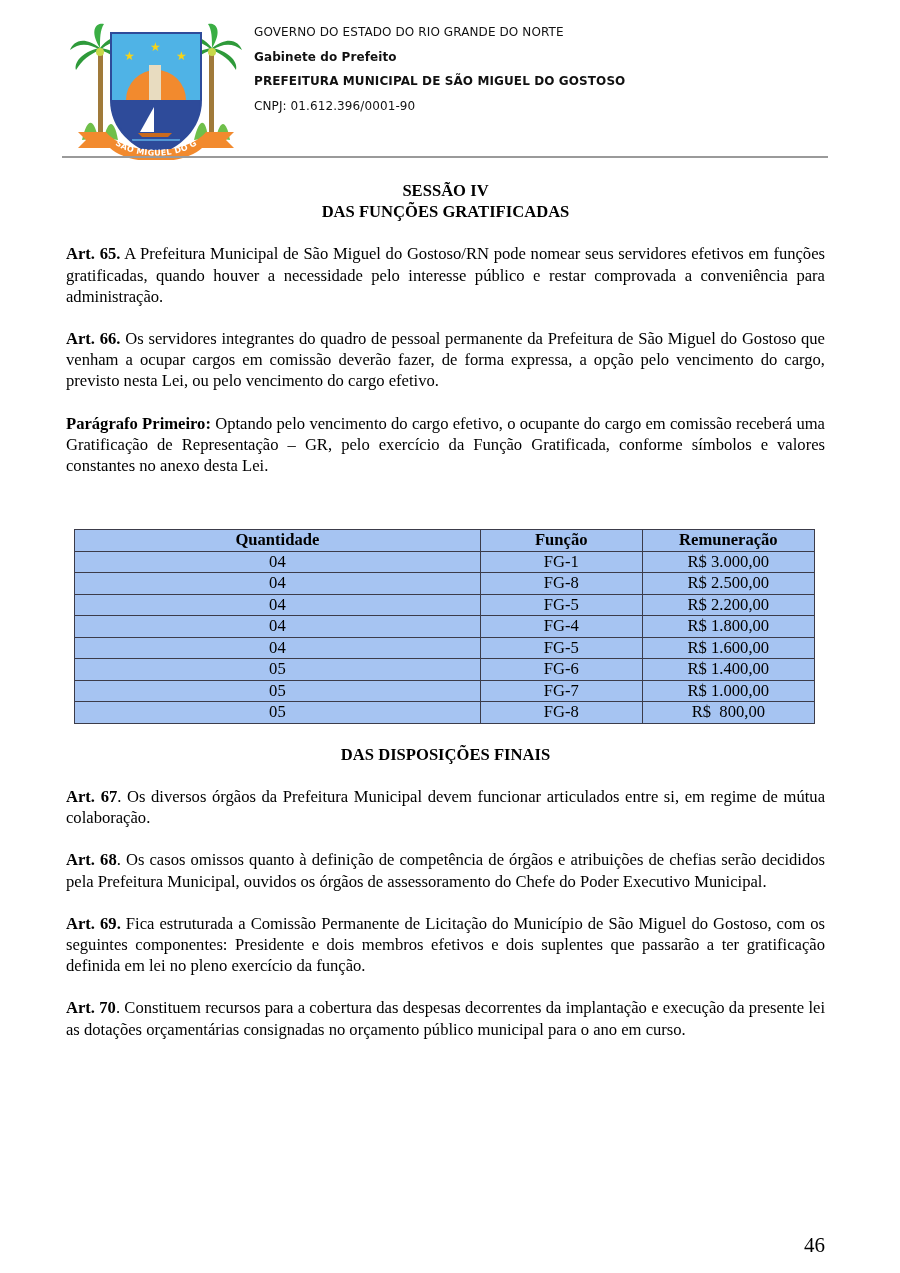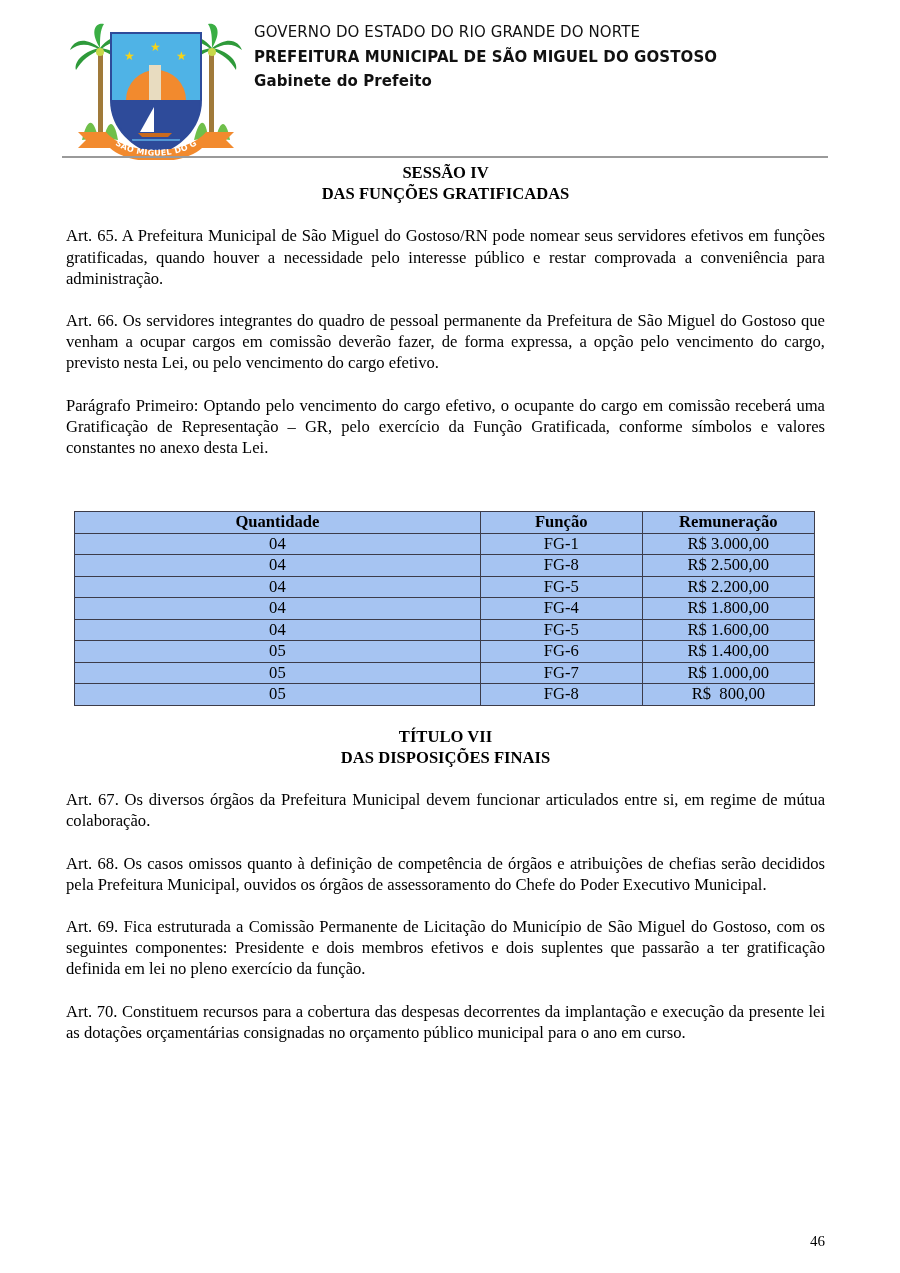--- a/index.html
+++ b/index.html
@@ -3,40 +3,40 @@
 <meta charset="utf-8">
 <style>
   html, body { margin: 0; padding: 0; background: #ffffff; }
   body { width: 900px; height: 1273px; position: relative; overflow: hidden; color: #000; }
   .page { position: absolute; left: 0; top: 0; width: 900px; height: 1273px; }
 
   
   .header { position: absolute; left: 62px; top: 14px; width: 766px; height: 140px; }
   .logo { position: absolute; left: 6px; top: 6px; width: 176px; height: 140px; }
   .letterhead { position: absolute; left: 192px; top: 6px; font-family: "DejaVu Sans", sans-serif; color: #111; }
-  .lh-line { font-size: 15px; line-height: 24.5px; white-space: nowrap; letter-spacing: 0.1px; }
+  .lh-line { font-size: 12px; line-height: 24.5px; white-space: nowrap; letter-spacing: 0.1px; }
   .lh-bold { font-weight: bold; }
   .header-rule { position: absolute; left: 62px; top: 156px; width: 766px; height: 2px; background: #9a9a9a; }
 
   
-  .doc { position: absolute; left: 66px; top: 162px; width: 759px; font-family: "Liberation Serif", serif; font-size: 16.6px; line-height: 21.2px; }
+  .doc { position: absolute; left: 66px; top: 180px; width: 759px; font-family: "Liberation Serif", serif; font-size: 16.6px; line-height: 21.2px; }
   .heading { text-align: center; font-weight: bold; margin: 0; }
   .para { text-align: justify; margin: 0; }
-  .para b { font-weight: normal; }
+  .para b { font-weight: bold; }
   .gap-s { height: 21px; }
 
   
   .tbl { border-collapse: collapse; margin-left: 8px; width: 741px; font-family: "Liberation Serif", serif; font-size: 16.6px; }
   .tbl th, .tbl td { background: #a6c4f2; border: 1.5px solid #3c3c4a; text-align: center; padding: 0; height: 20.5px; line-height: 20px; }
   .tbl th { font-weight: bold; }
   .col-q { width: 408px; }
   .col-f { width: 162px; }
   .col-r { width: 172px; }
 
-  .page-number { position: absolute; right: 75px; top: 1233px; font-family: "Liberation Serif", serif; font-size: 15px; }
+  .page-number { position: absolute; right: 75px; top: 1233px; font-family: "Liberation Serif", serif; font-size: 21px; }
 </style>
 </head>
 <body>
 
 <div class="page">
 
   <div class="header">
     <svg class="logo" viewBox="0 0 176 140" xmlns="http://www.w3.org/2000/svg">
 
       <g>
@@ -84,22 +84,23 @@
 
       <path d="M10 112 L38 112 C58 136, 118 136, 138 112 L166 112 L158 120 L166 128 L134 128 C114 146, 62 146, 42 128 L10 128 L18 120 Z" fill="#f28a2e"></path>
       <path d="M44 122 C64 140, 112 140, 132 122" fill="none" id="ribbonPath" stroke="none"></path>
       <text font-size="8" font-weight="bold" fill="#ffffff" font-family="DejaVu Sans, sans-serif" letter-spacing="0.3">
         <textPath href="#ribbonPath" startOffset="4">SÃO MIGUEL DO GOSTOSO</textPath>
       </text>
     </svg>
 
     <div class="letterhead">
       <div class="lh-line">GOVERNO DO ESTADO DO RIO GRANDE DO NORTE</div>
+      <div class="lh-line lh-bold">Gabinete do Prefeito</div>
       <div class="lh-line lh-bold">PREFEITURA MUNICIPAL DE SÃO MIGUEL DO GOSTOSO</div>
-      <div class="lh-line lh-bold">Gabinete do Prefeito</div>
+      <div class="lh-line">CNPJ: 01.612.396/0001-90</div>
     </div>
   </div>
   <div class="header-rule"></div>
 
   <div class="doc">
     <p class="heading">SESSÃO IV</p>
     <p class="heading">DAS FUNÇÕES GRATIFICADAS</p>
     <div class="gap-s"></div>
 
     <p class="para"><b>Art. 65.</b><span> A Prefeitura Municipal de São Miguel do Gostoso/RN pode nomear seus servidores efetivos em funções gratificadas, quando houver a necessidade pelo interesse público e restar comprovada a conveniência para administração.</span></p>
@@ -161,21 +162,20 @@
         </tr>
         <tr>
           <td>05</td>
           <td>FG-8</td>
           <td style="white-space:pre;">R$  800,00</td>
         </tr>
       </tbody>
     </table>
     <div style="height:20px;"></div>
 
-    <p class="heading">TÍTULO VII</p>
     <p class="heading">DAS DISPOSIÇÕES FINAIS</p>
     <div class="gap-s"></div>
 
     <p class="para"><b>Art. 67</b><span>. Os diversos órgãos da Prefeitura Municipal devem funcionar articulados entre si, em regime de mútua colaboração.</span></p>
     <div class="gap-s"></div>
 
     <p class="para"><b>Art. 68</b><span>. Os casos omissos quanto à definição de competência de órgãos e atribuições de chefias serão decididos pela Prefeitura Municipal, ouvidos os órgãos de assessoramento do Chefe do Poder Executivo Municipal.</span></p>
     <div class="gap-s"></div>
 
     <p class="para"><b>Art. 69.</b><span> Fica estruturada a Comissão Permanente de Licitação do Município de São Miguel do Gostoso, com os seguintes componentes: Presidente e dois membros efetivos e dois suplentes que passarão a ter gratificação definida em lei no pleno exercício da função.</span></p>

